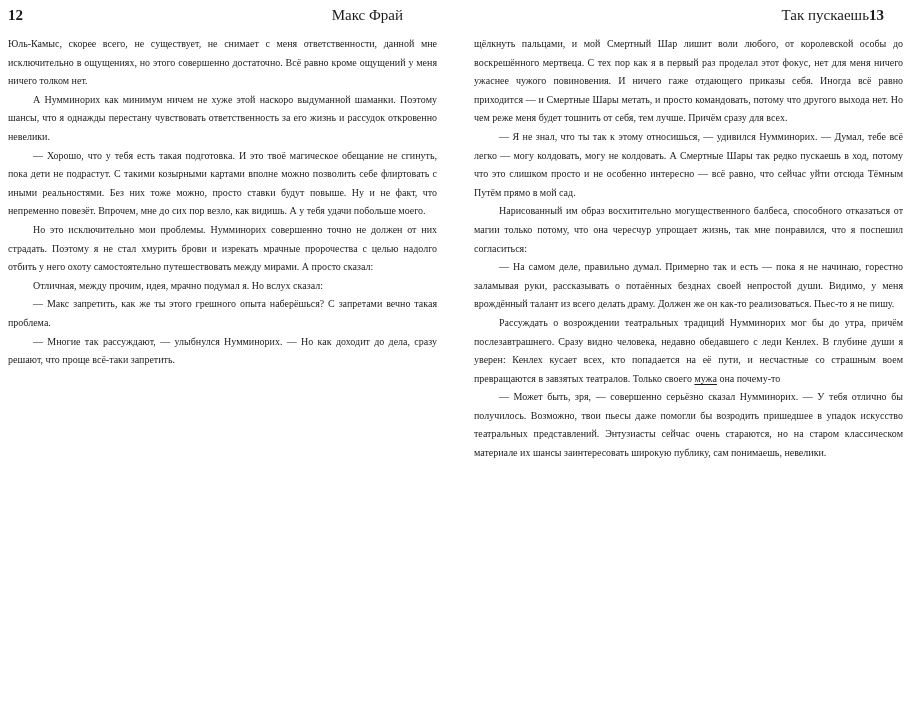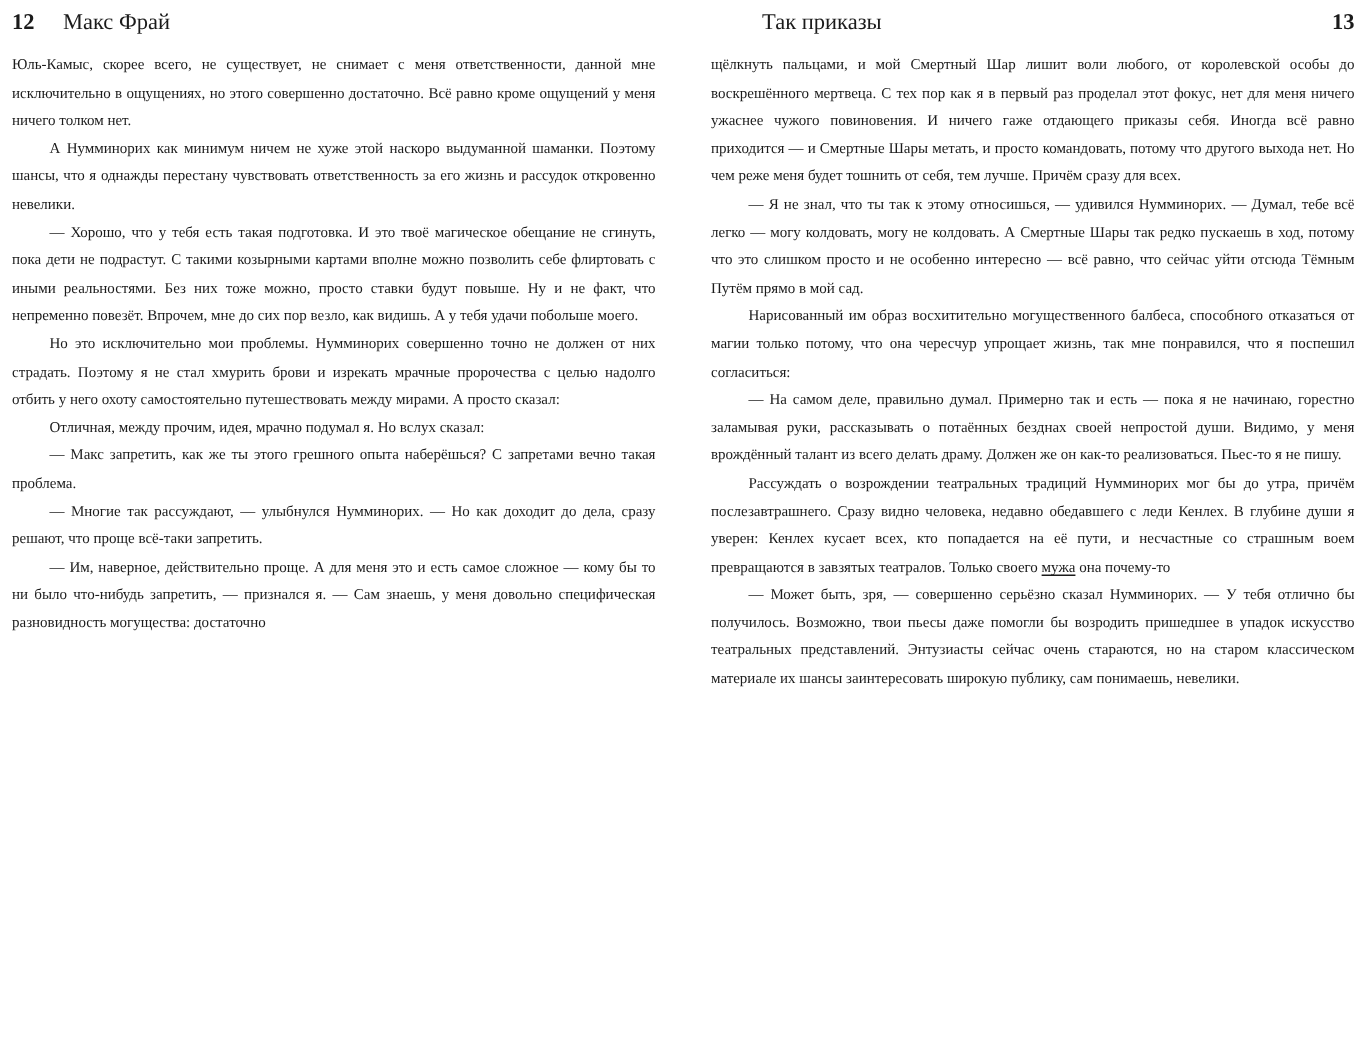--- a/index.html
+++ b/index.html
@@ -27,24 +27,24 @@
     align-items: baseline;
     font-size: 15px;
     line-height: 18px;
     margin-bottom: 11px;
   }
   .page-num {
     font-weight: bold;
     width: 34px;
     flex: 0 0 34px;
   }
-  .page-num.right { text-align: right; }
+  .page-num.right { text-align: left; }
   .running-head {
     flex: 1;
-    text-align: left;
+    text-align: right;
     font-size: 15px;
   }
   .page-body {
     flex: 1;
     overflow: hidden;
     font-size: 10px;
     line-height: 18.6px;
     text-align: justify;
     hyphens: auto;
     -webkit-hyphens: auto;
@@ -69,28 +69,27 @@
       <span class="page-num right"></span>
     </div>
     <div class="page-body" id="left-body">
         <p class="para">Юль-Камыс, скорее всего, не существует, не снимает с меня ответственности, данной мне исключительно в ощущениях, но этого совершенно достаточно. Всё равно кроме ощущений у меня ничего толком нет.</p>
         <p class="para indent">А Нумминорих как минимум ничем не хуже этой наскоро выдуманной шаманки. Поэтому шансы, что я однажды перестану чувствовать ответственность за его жизнь и рассудок откровенно невелики.</p>
         <p class="para indent">— Хорошо, что у тебя есть такая подготовка. И это твоё магическое обещание не сгинуть, пока дети не подрастут. С такими козырными картами вполне можно позволить себе флиртовать с иными реальностями. Без них тоже можно, просто ставки будут повыше. Ну и не факт, что непременно повезёт. Впрочем, мне до сих пор везло, как видишь. А у тебя удачи побольше моего.</p>
         <p class="para indent">Но это исключительно мои проблемы. Нумминорих совершенно точно не должен от них страдать. Поэтому я не стал хмурить брови и изрекать мрачные пророчества с целью надолго отбить у него охоту самостоятельно путешествовать между мирами. А просто сказал:</p>
         <p class="para indent">Отличная, между прочим, идея, мрачно подумал я. Но вслух сказал:</p>
         <p class="para indent">— Макс запретить, как же ты этого грешного опыта наберёшься? С запретами вечно такая проблема.</p>
         <p class="para indent">— Многие так рассуждают, — улыбнулся Нумминорих. — Но как доходит до дела, сразу решают, что проще всё-таки запретить.</p>
-        <p class="para indent">— Им, наверное, действительно проще. А для меня это и есть самое сложное — кому бы то ни было что-нибудь запретить, — признался я. — Сам знаешь, у меня довольно специфическая разновидность могущества: достаточно</p>
       </div>
   </div>
 
   <div class="page">
     <div class="page-header">
       <span class="page-num"></span>
-      <span class="running-head">Так приказы</span>
+      <span class="running-head">Так пускаешь</span>
       <span class="page-num right">13</span>
     </div>
     <div class="page-body" id="right-body">
         <p class="para">щёлкнуть пальцами, и мой Смертный Шар лишит воли любого, от королевской особы до воскрешённого мертвеца. С тех пор как я в первый раз проделал этот фокус, нет для меня ничего ужаснее чужого повиновения. И ничего гаже отдающего приказы себя. Иногда всё равно приходится — и Смертные Шары метать, и просто командовать, потому что другого выхода нет. Но чем реже меня будет тошнить от себя, тем лучше. Причём сразу для всех.</p>
         <p class="para indent">— Я не знал, что ты так к этому относишься, — удивился Нумминорих. — Думал, тебе всё легко — могу колдовать, могу не колдовать. А Смертные Шары так редко пускаешь в ход, потому что это слишком просто и не особенно интересно — всё равно, что сейчас уйти отсюда Тёмным Путём прямо в мой сад.</p>
         <p class="para indent">Нарисованный им образ восхитительно могущественного балбеса, способного отказаться от магии только потому, что она чересчур упрощает жизнь, так мне понравился, что я поспешил согласиться:</p>
         <p class="para indent">— На самом деле, правильно думал. Примерно так и есть — пока я не начинаю, горестно заламывая руки, рассказывать о потаённых безднах своей непростой души. Видимо, у меня врождённый талант из всего делать драму. Должен же он как-то реализоваться. Пьес-то я не пишу.</p>
         <p class="para indent">Рассуждать о возрождении театральных традиций Нумминорих мог бы до утра, причём послезавтрашнего. Сразу видно человека, недавно обедавшего с леди Кенлех. В глубине души я уверен: Кенлех кусает всех, кто попадается на её пути, и несчастные со страшным воем превращаются в завзятых театралов. Только своего <span class="underlined">мужа</span> она почему-то</p>
         <p class="para indent">— Может быть, зря, — совершенно серьёзно сказал Нумминорих. — У тебя отлично бы получилось. Возможно, твои пьесы даже помогли бы возродить пришедшее в упадок искусство театральных представлений. Энтузиасты сейчас очень стараются, но на старом классическом материале их шансы заинтересовать широкую публику, сам понимаешь, невелики.</p>
       </div>

